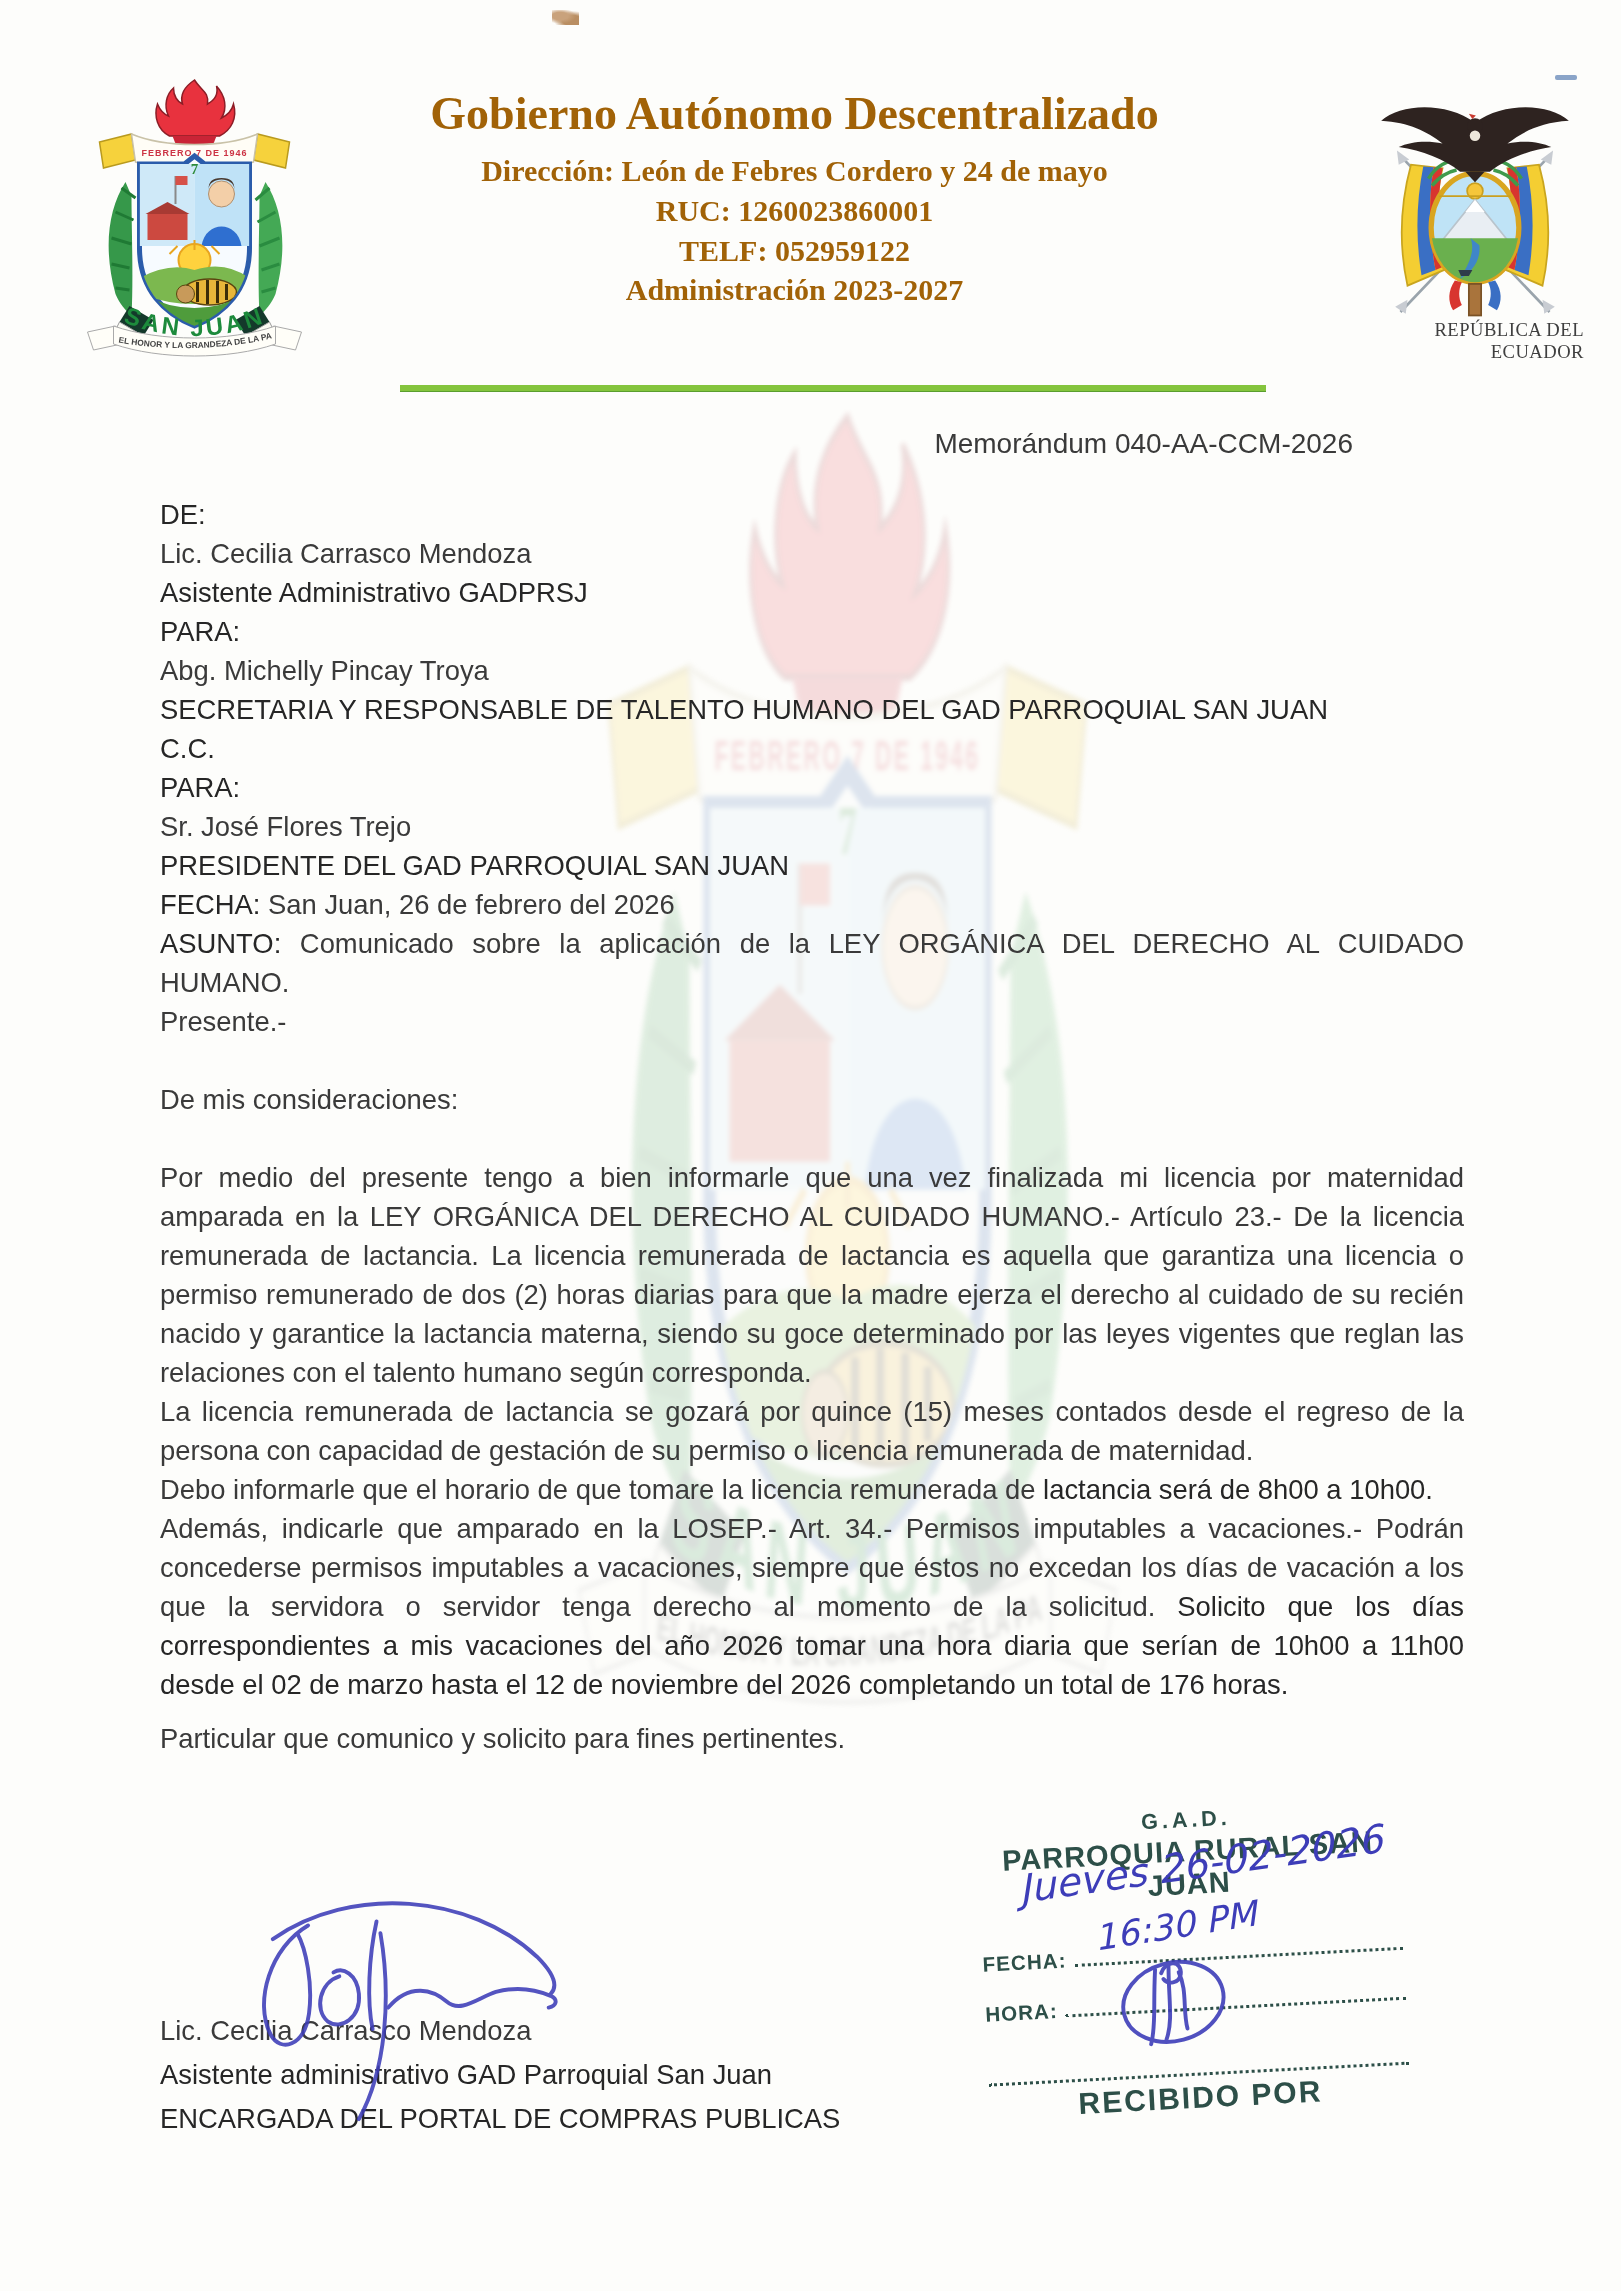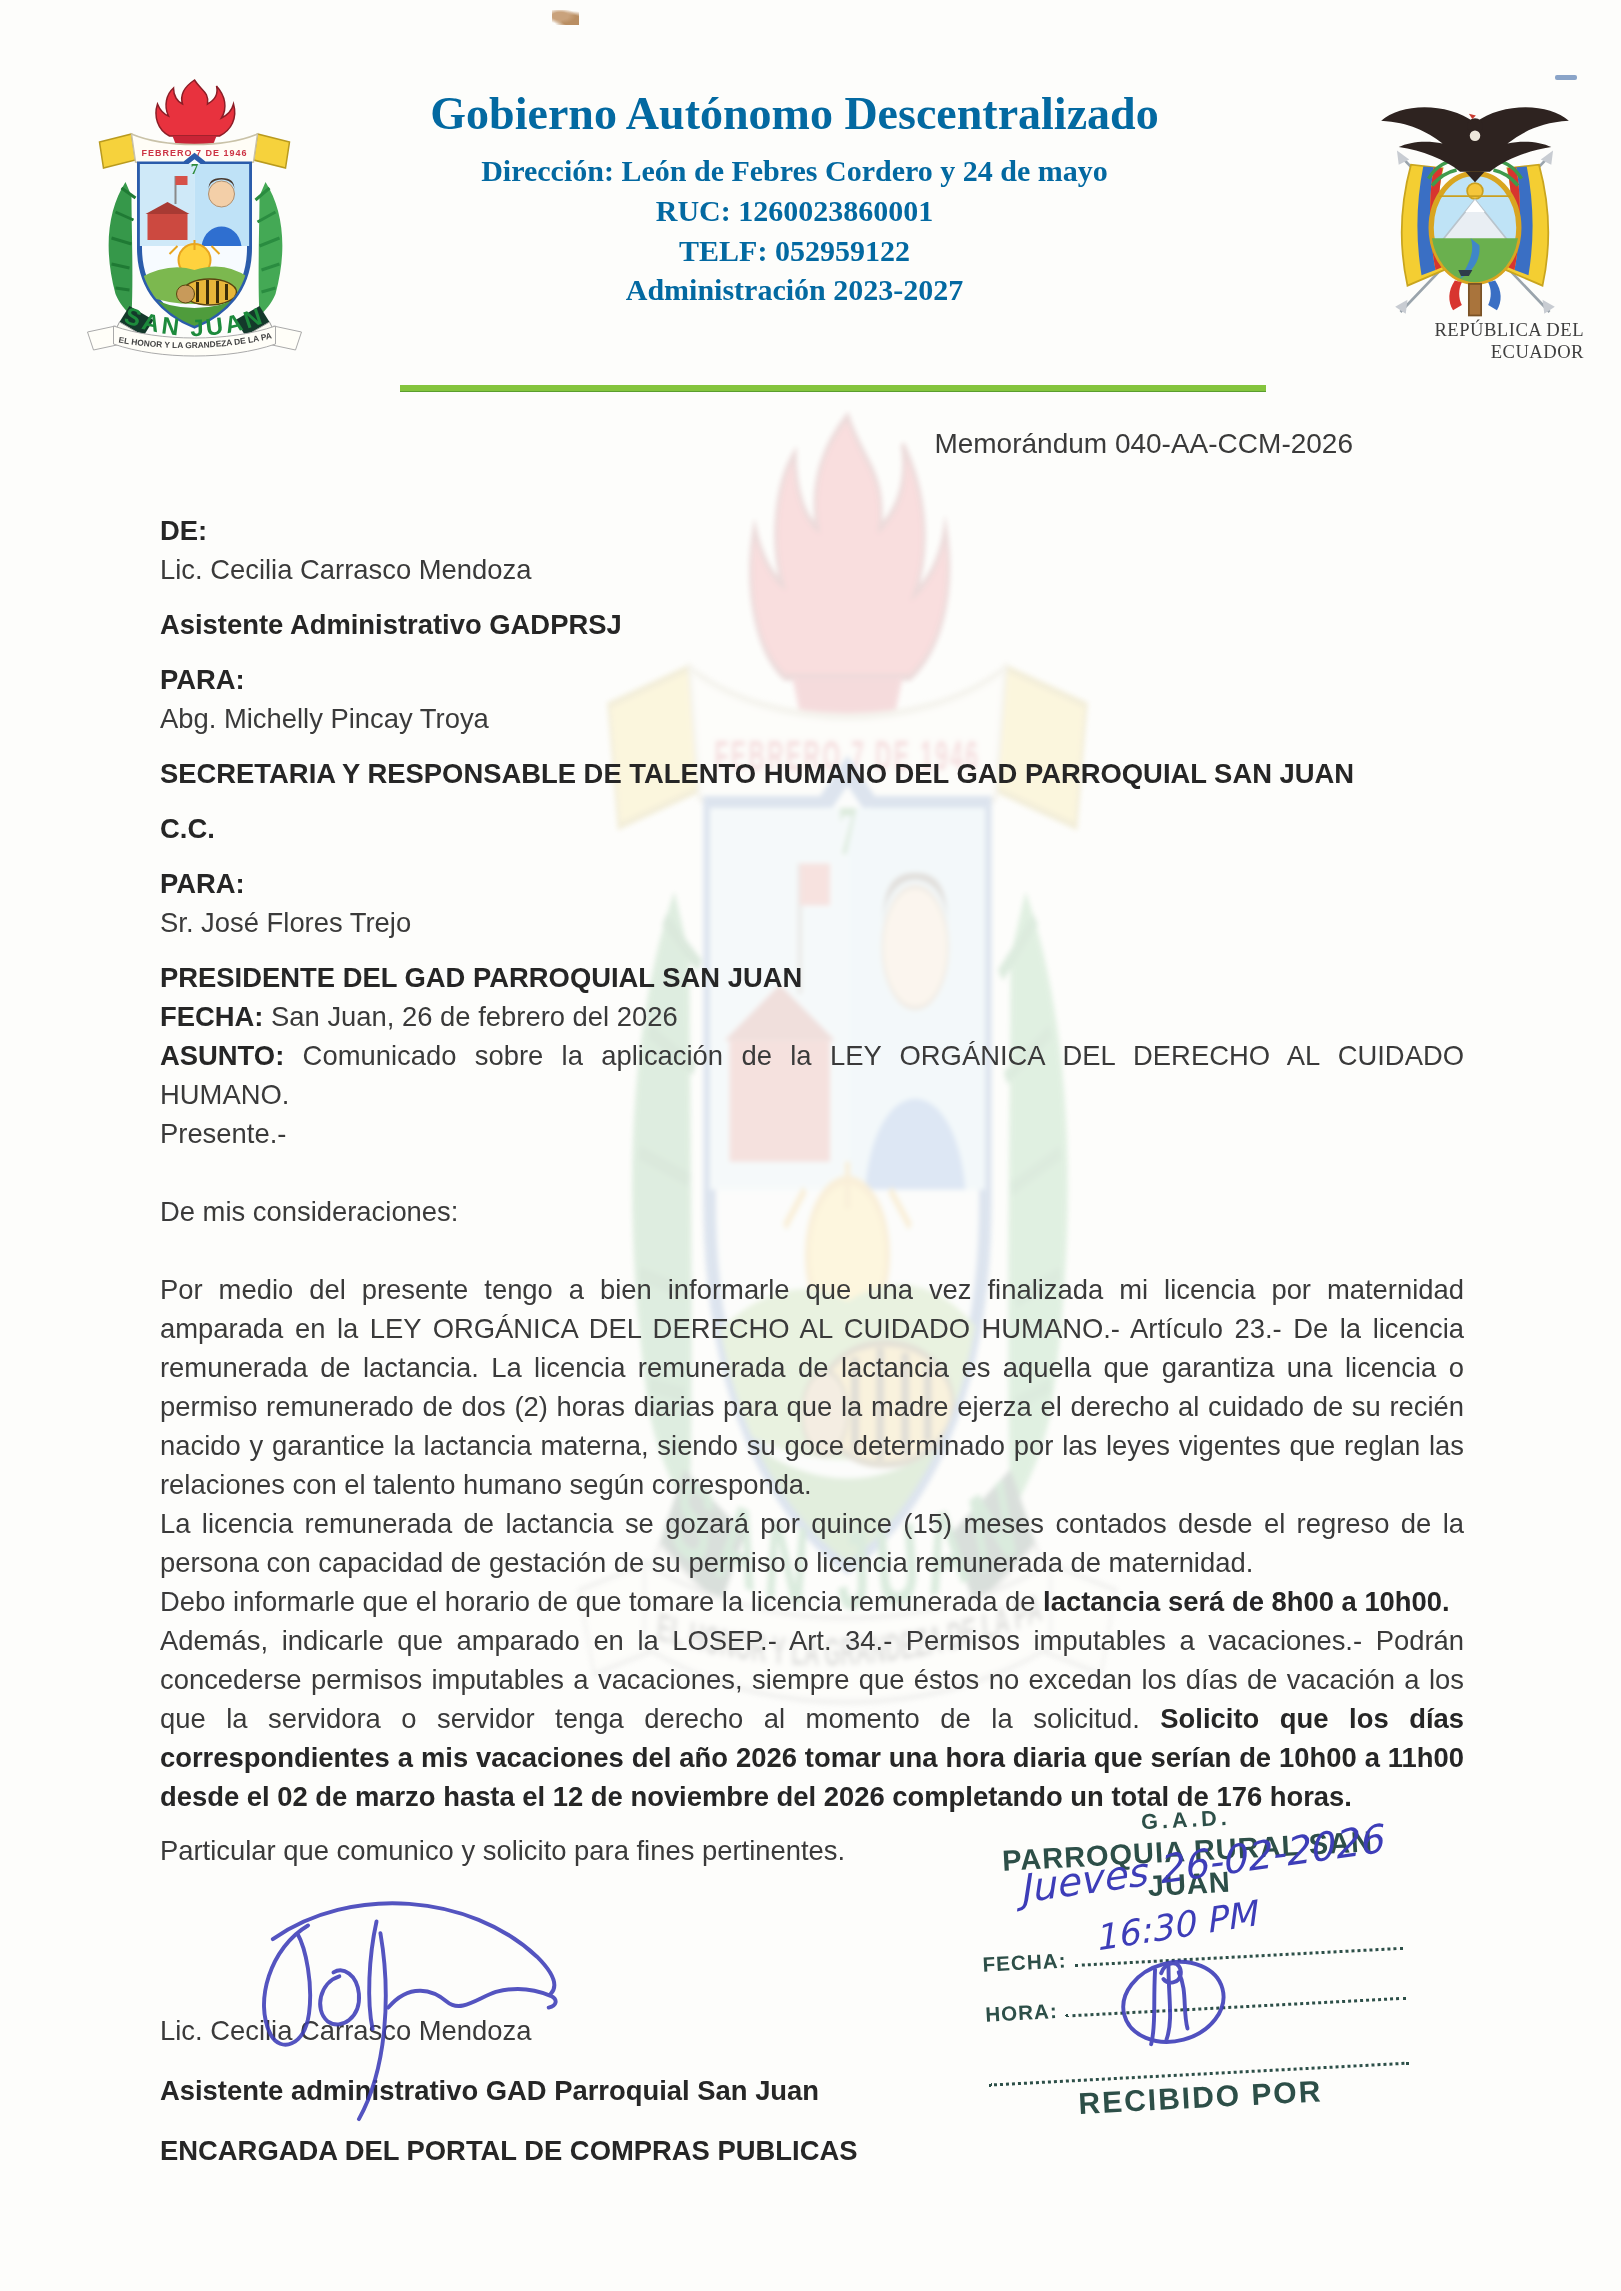--- a/index.html
+++ b/index.html
@@ -1,34 +1,34 @@
 <!DOCTYPE html>
 <html><head>
 <meta charset="utf-8">
 <style>
   html,body{margin:0;padding:0;background:#888;}
   .page{position:relative;width:1621px;height:2292px;margin:0 auto;background:#fdfdfb;overflow:hidden;
         font-family:"Liberation Sans","DejaVu Sans",sans-serif;color:#3a3a3a;}
   
   .hdr{position:absolute;left:314px;top:86px;width:961px;text-align:center;z-index:2;
-       font-family:"Liberation Serif","DejaVu Serif",serif;font-weight:bold;color:#0369a1;}
+       font-family:"Liberation Serif","DejaVu Serif",serif;font-weight:bold;color:#a16207;}
   .hdr .t1{font-size:46px;line-height:55px;}
   .hdr .t2{font-size:43px;line-height:51px;margin-top:11.8px;}
   .hdr .t3{font-size:30px;line-height:35px;margin-top:11.8px;}
   .hdr .t4,.hdr .t5,.hdr .t6{font-size:30px;line-height:35px;margin-top:4.9px;}
   .greenline{position:absolute;left:400px;top:385px;width:866px;height:5.9px;background:#84c43d;
              border-bottom:1px solid #5a9e2e;z-index:2;}
   .logoL{position:absolute;left:69px;top:78px;z-index:2;}
   .logoR{position:absolute;left:1374px;top:98px;z-index:2;}
   .logoR-cap{position:absolute;left:1362px;top:319px;width:222px;text-align:right;z-index:2;
              font-family:"Liberation Serif","DejaVu Serif",serif;font-size:18.6px;letter-spacing:0.5px;color:#3f3f3f;}
   
   .memotitle{position:absolute;left:0;top:428px;width:1353px;text-align:right;font-size:28px;z-index:2;}
   .content{position:absolute;left:160px;top:495px;width:1304px;font-size:27.4px;line-height:39px;z-index:2;}
-  .b{font-weight:bold;color:#262626;margin-top:16px;}
+  .b{font-weight:normal;color:#262626;}
   .just{text-align:justify;}
   .gap{height:39px;}
   .closing{margin-top:15px;}
   
   .wm{position:absolute;left:534px;top:407px;z-index:0;opacity:.15;filter:blur(2.9px);}
   
   .sig-svg{position:absolute;left:214px;top:1900px;z-index:3;}
   .sigblock{position:absolute;left:160px;top:2009px;width:784px;font-size:27.4px;line-height:44px;z-index:2;}
   
   .stamp{position:absolute;left:975px;top:1818px;width:421px;z-index:3;color:#2d4f48;

